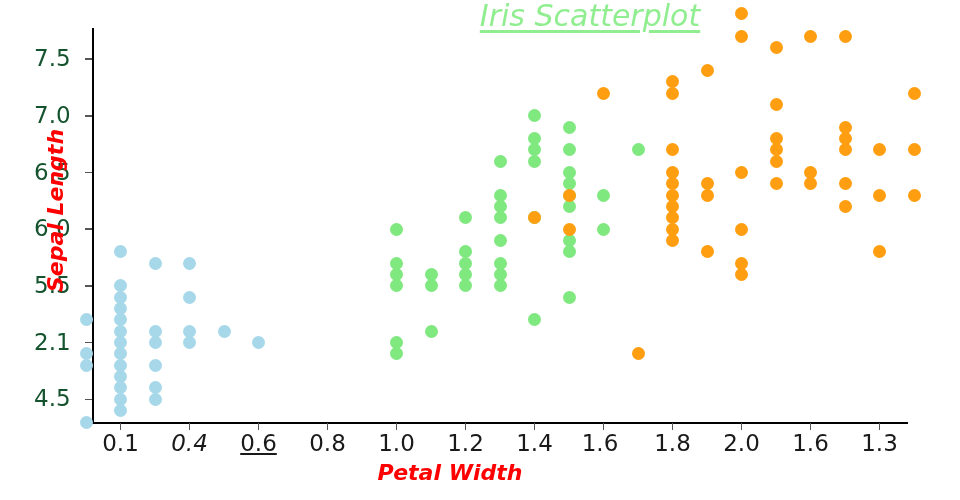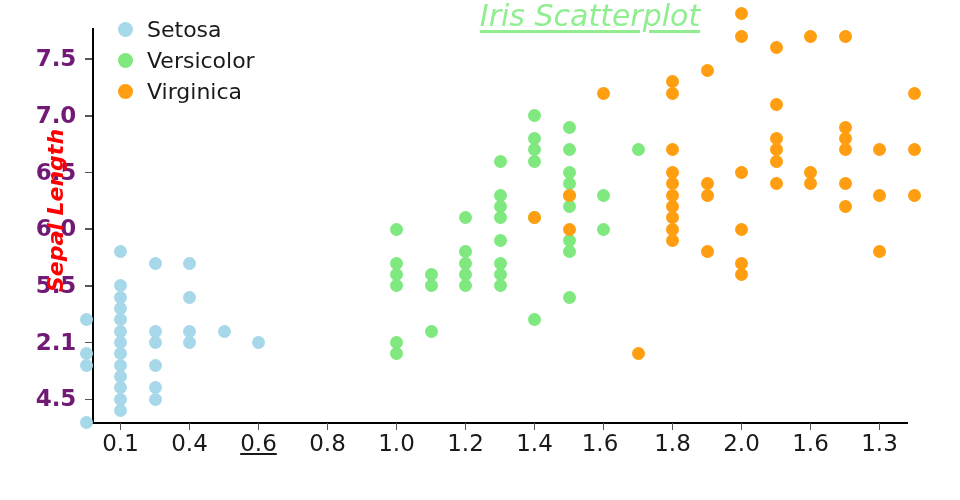--- a/index.html
+++ b/index.html
@@ -14,22 +14,22 @@
     white-space:nowrap;
   }
 
   #plot-area{position:absolute;left:0;top:0;width:960px;height:500px;}
   .axis-line{position:absolute;background:#000;}
   #y-axis{left:92px;top:28px;width:1.6px;height:395px;}
   #x-axis{left:92px;top:422px;height:1.6px;width:816px;}
   .tick{position:absolute;background:#555;}
   .ytick{left:85px;width:7px;height:1.6px;}
   .xtick{top:423px;width:1.6px;height:7px;}
-  .ytlabel{position:absolute;right:0;width:44px;text-align:center;
-    font-size:23px;color:#701a75;line-height:1;font-weight:bold;}
+  .ytlabel{position:absolute;right:0;width:44px;text-align:left;
+    font-size:23px;color:#14532d;line-height:1;}
   .xtlabel{position:absolute;width:60px;text-align:center;
     font-size:23px;color:#1a1a1a;line-height:1;top:432px;}
 
   #y-axis-title{
     position:absolute; left:-40px; top:198px; width:190px;
     transform:rotate(-90deg); transform-origin:center center;
     text-align:center; font-size:22px; font-weight:bold; font-style:italic;
     color:#ff0000; white-space:nowrap;
   }
   #x-axis-title{
@@ -49,34 +49,20 @@
       margin-left:-6.5px;margin-top:-6.5px;}
 </style>
 </head>
 <body>
 
 <div id="root">
 
   <div id="plot-title">Iris Scatterplot</div>
 
   <div id="legend">
-    <div id="legend-items">
-        <div class="legend-row">
-          <span class="legend-swatch" style="background: rgb(166, 216, 234);"></span>
-          <span class="legend-label">Setosa</span>
-        </div>
-        <div class="legend-row">
-          <span class="legend-swatch" style="background: rgb(127, 232, 127);"></span>
-          <span class="legend-label">Versicolor</span>
-        </div>
-        <div class="legend-row">
-          <span class="legend-swatch" style="background: rgb(255, 158, 16);"></span>
-          <span class="legend-label">Virginica</span>
-        </div>
-      </div>
   </div>
 
   <div id="plot-area">
     <div class="axis-line" id="y-axis"></div>
     <div class="axis-line" id="x-axis"></div>
     <div id="y-ticks">
         <div class="tick ytick" style="top: 398.52px;"></div>
         <div class="ytlabel" style="top: 387.32px; left: 34px;">4.5</div>
         <div class="tick ytick" style="top: 341.82px;"></div>
         <div class="ytlabel" style="top: 330.62px; left: 34px;">2.1</div>
@@ -88,21 +74,21 @@
         <div class="ytlabel" style="top: 160.52px; left: 34px;">6.5</div>
         <div class="tick ytick" style="top: 115.02px;"></div>
         <div class="ytlabel" style="top: 103.82px; left: 34px;">7.0</div>
         <div class="tick ytick" style="top: 58.32px;"></div>
         <div class="ytlabel" style="top: 47.12px; left: 34px;">7.5</div>
       </div>
     <div id="x-ticks">
         <div class="tick xtick" style="left: 119.7px;"></div>
         <div class="xtlabel" style="left: 90.5px;">0.1</div>
         <div class="tick xtick" style="left: 188.7px;"></div>
-        <div class="xtlabel" style="left: 159.5px;">0.4</div>
+        <div class="xtlabel" style="left: 159.5px; font-style: italic;">0.4</div>
         <div class="tick xtick" style="left: 257.7px;"></div>
         <div class="xtlabel" style="left: 228.5px; text-decoration: underline;">0.6</div>
         <div class="tick xtick" style="left: 326.7px;"></div>
         <div class="xtlabel" style="left: 297.5px;">0.8</div>
         <div class="tick xtick" style="left: 395.7px;"></div>
         <div class="xtlabel" style="left: 366.5px;">1.0</div>
         <div class="tick xtick" style="left: 464.7px;"></div>
         <div class="xtlabel" style="left: 435.5px;">1.2</div>
         <div class="tick xtick" style="left: 533.7px;"></div>
         <div class="xtlabel" style="left: 504.5px;">1.4</div>
@@ -230,14 +216,15 @@
         <div class="pt" style="left: 879.5px; top: 149.84px; background: rgb(255, 158, 16);"></div>
         <div class="pt" style="left: 879.5px; top: 195.2px; background: rgb(255, 158, 16);"></div>
         <div class="pt" style="left: 879.5px; top: 251.9px; background: rgb(255, 158, 16);"></div>
         <div class="pt" style="left: 914px; top: 93.14px; background: rgb(255, 158, 16);"></div>
         <div class="pt" style="left: 914px; top: 149.84px; background: rgb(255, 158, 16);"></div>
         <div class="pt" style="left: 914px; top: 195.2px; background: rgb(255, 158, 16);"></div>
       </div>
   </div>
 
   <div id="y-axis-title">Sepal Length</div>
+  <div id="x-axis-title">Petal Width</div>
 
 </div>
 
 </body></html>

